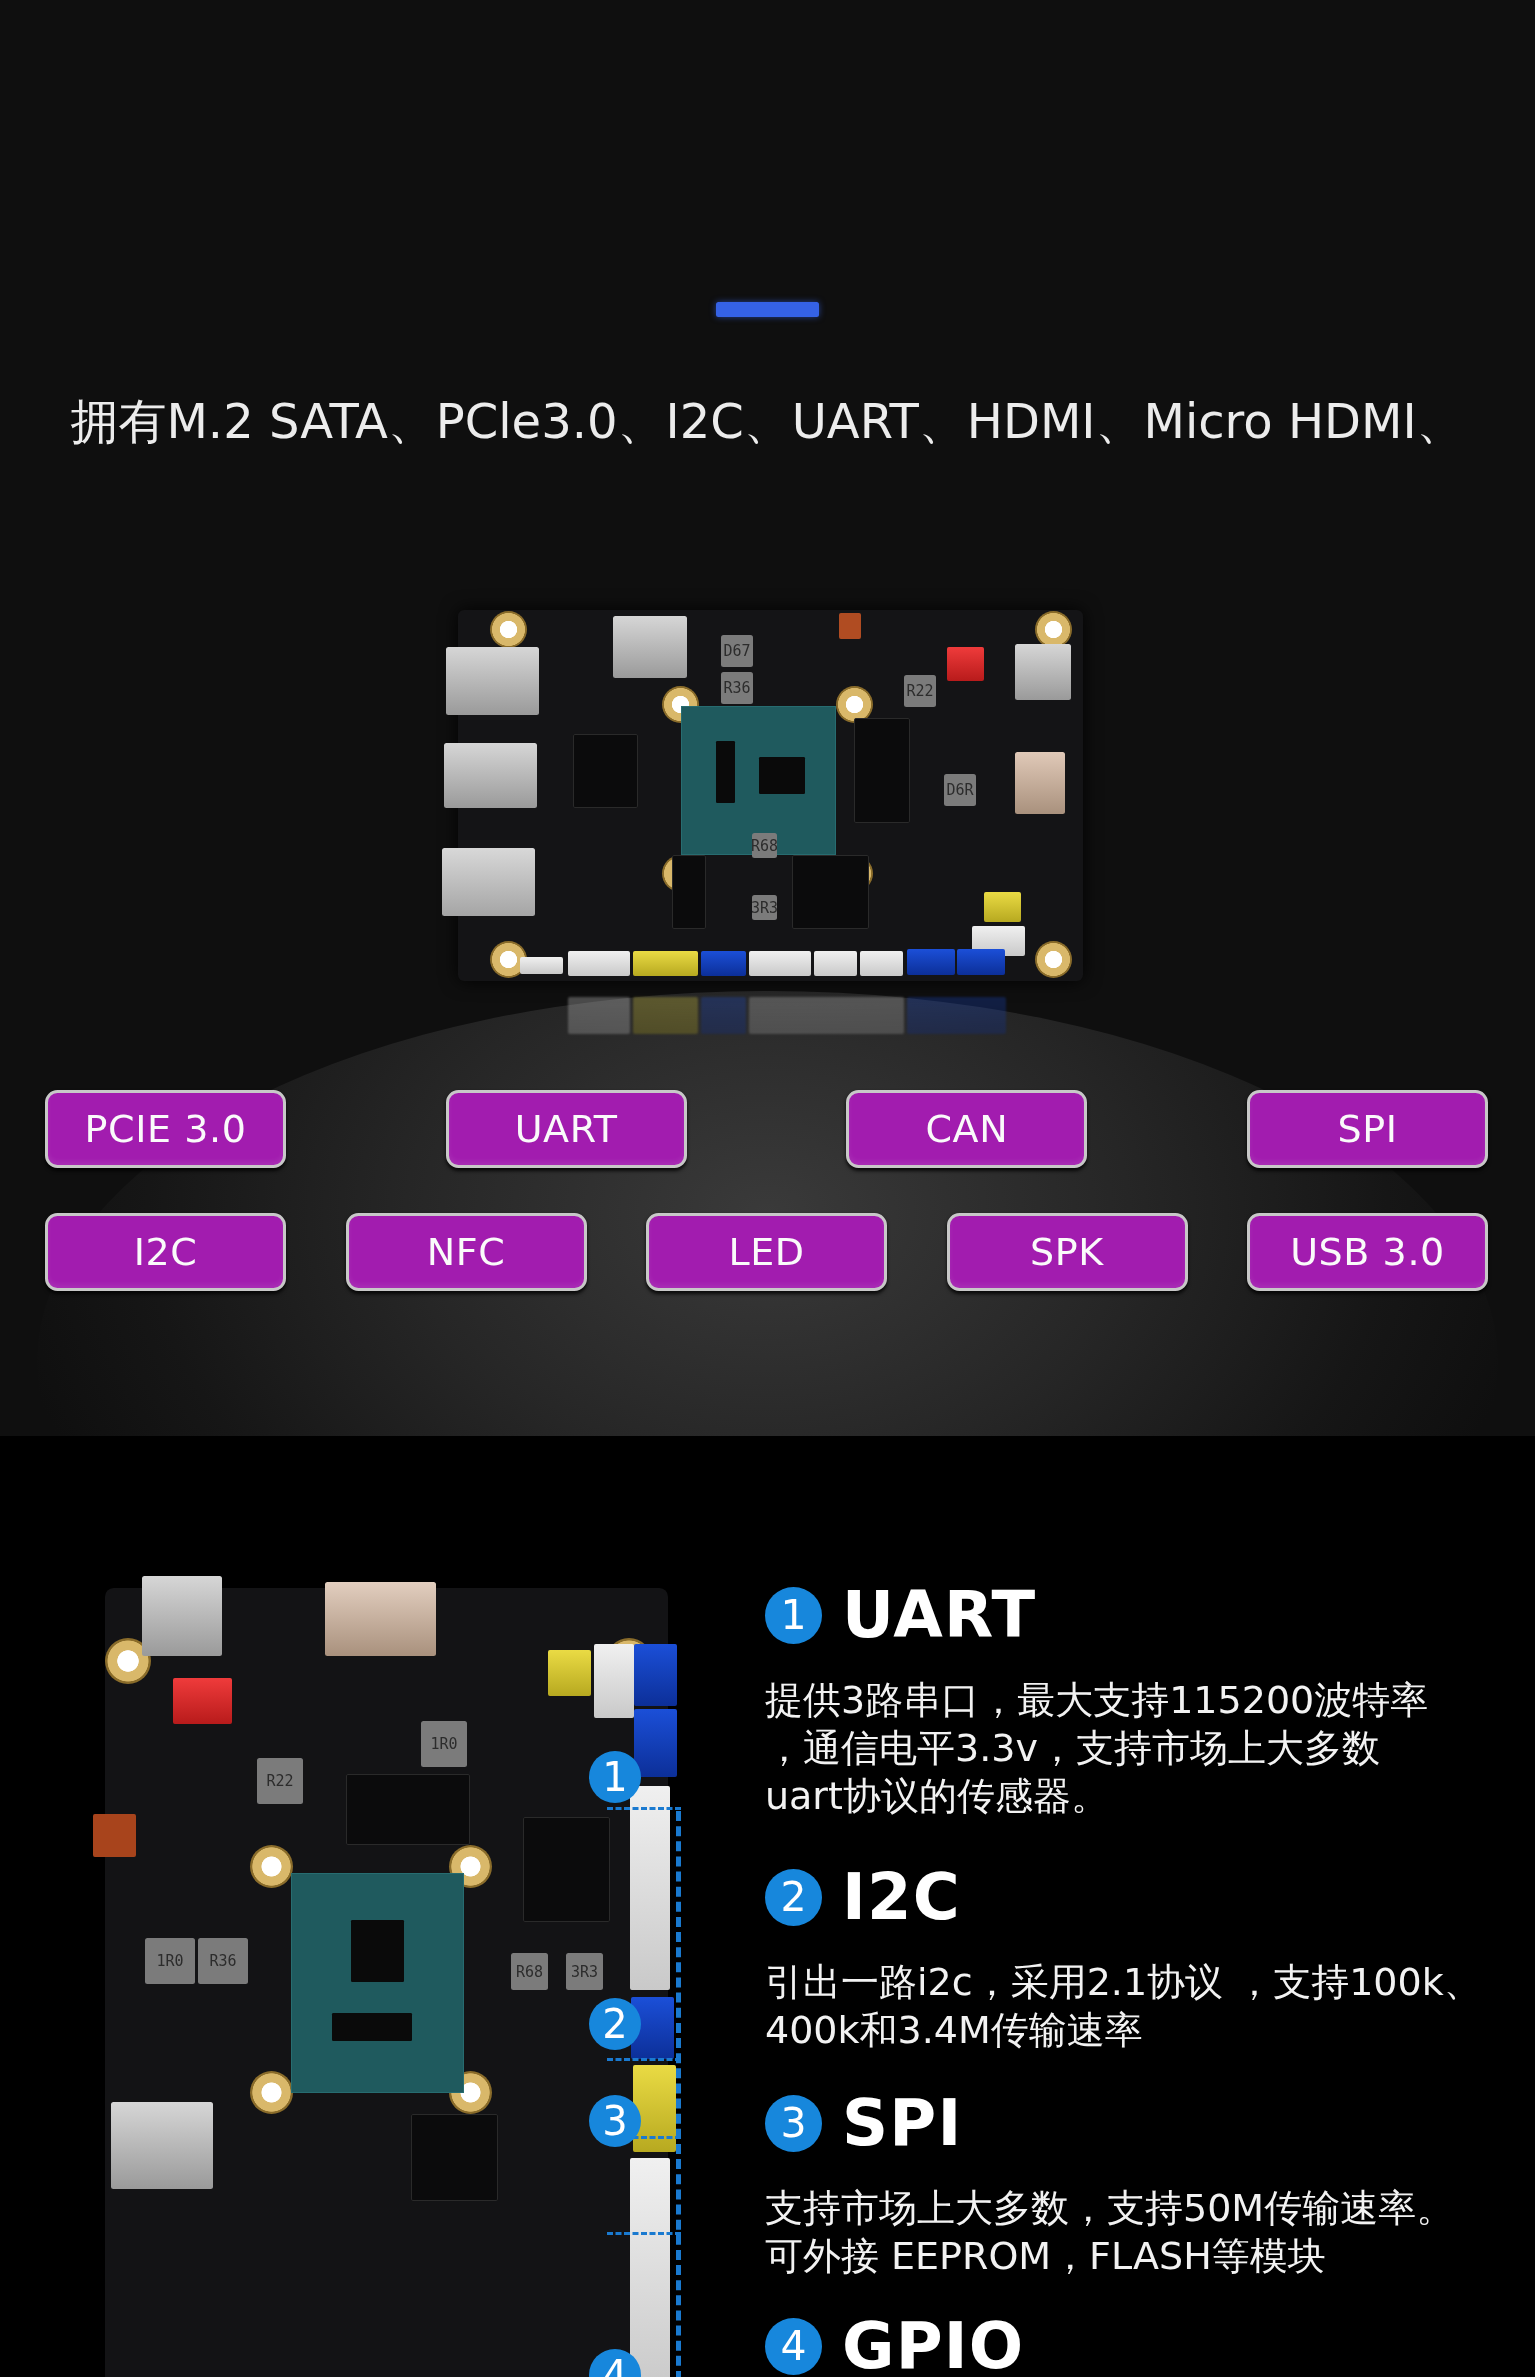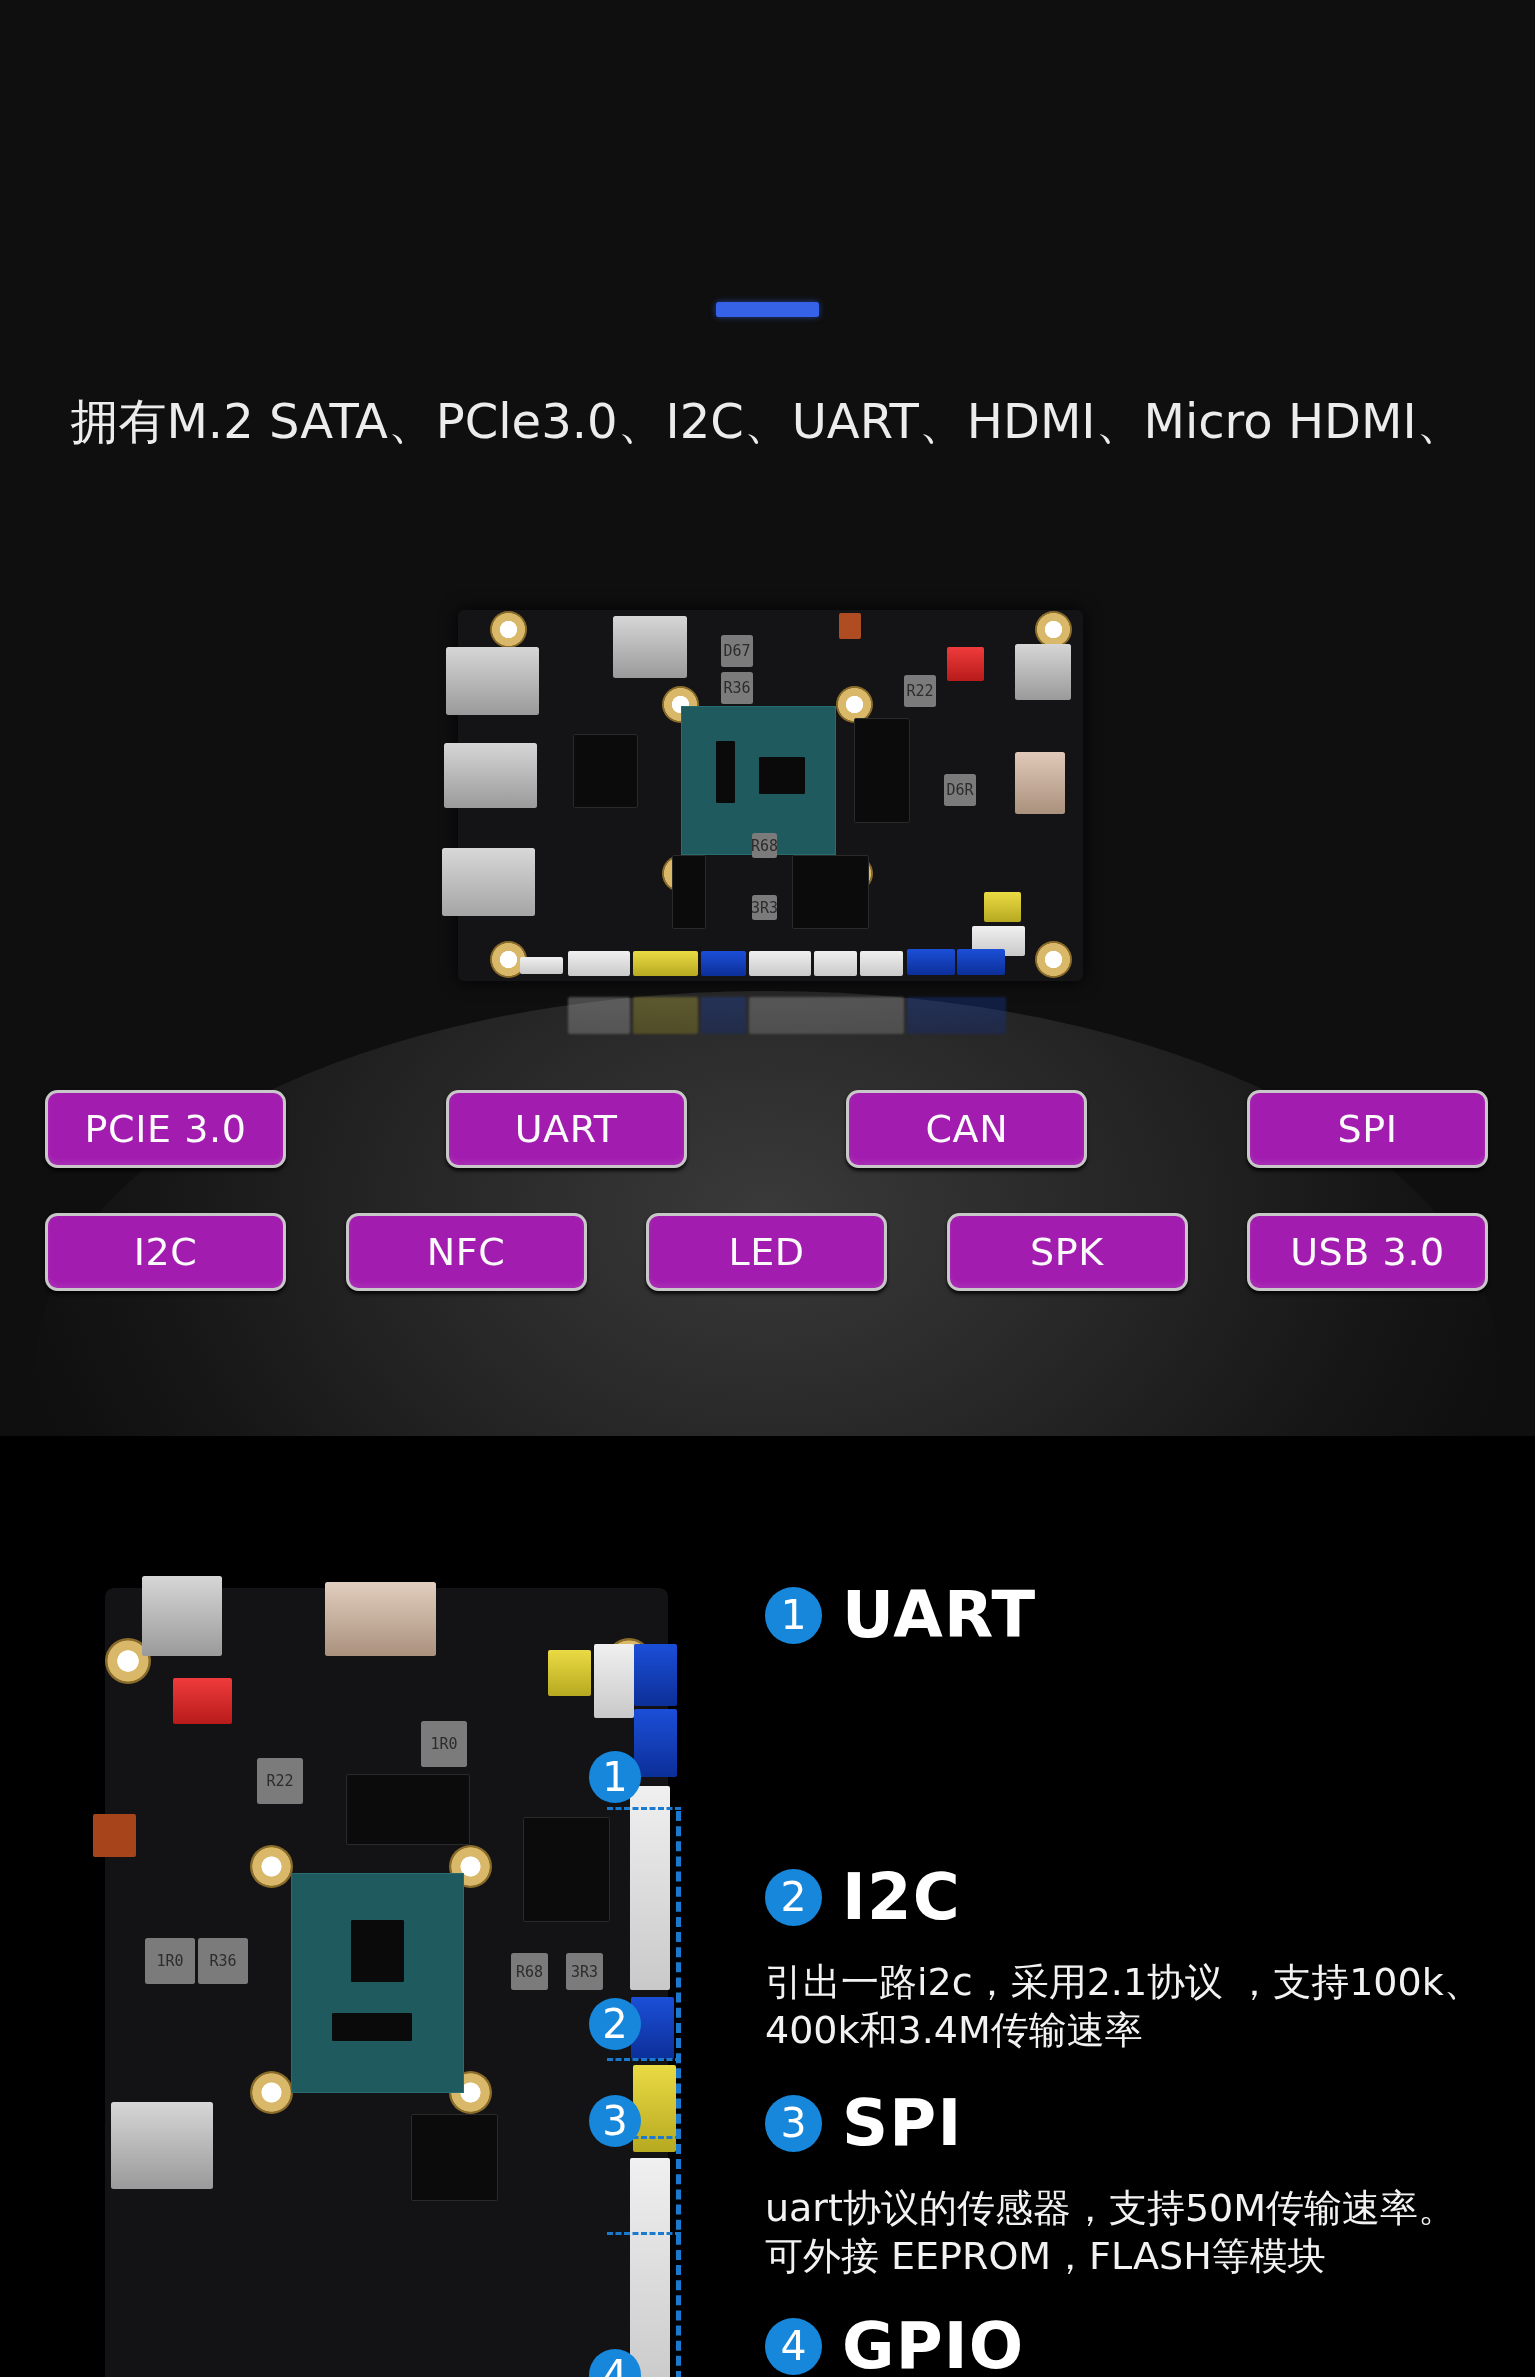--- a/index.html
+++ b/index.html
@@ -181,40 +181,45 @@
   <div class="pin-badge" style="left:589px;top:562px">2</div>
   <div class="pin-badge" style="left:589px;top:659px">3</div>
   <div class="pin-badge" style="left:589px;top:913px">4</div>
 
   <div class="features">
     <div class="feature" style="top:0px">
       <div class="feat-head">
         <span class="num">1</span>
         <span class="feat-title">UART</span>
       </div>
+      <div class="feat-desc">
+        <div>提供3路串口，最大支持115200波特率</div>
+        <div>，通信电平3.3v，支持市场上大多数</div>
+        <div>uart协议的传感器。</div>
+      </div>
     </div>
 
     <div class="feature" style="top:282px">
       <div class="feat-head">
         <span class="num">2</span>
         <span class="feat-title">I2C</span>
       </div>
       <div class="feat-desc">
         <div>引出一路i2c，采用2.1协议 ，支持100k、</div>
         <div>400k和3.4M传输速率</div>
       </div>
     </div>
 
     <div class="feature" style="top:508px">
       <div class="feat-head">
         <span class="num">3</span>
         <span class="feat-title">SPI</span>
       </div>
       <div class="feat-desc">
-        <div>uart协议的传感器，支持50M传输速率。</div>
+        <div>支持市场上大多数，支持50M传输速率。</div>
         <div>可外接 EEPROM，FLASH等模块</div>
       </div>
     </div>
 
     <div class="feature" style="top:731px">
       <div class="feat-head">
         <span class="num">4</span>
         <span class="feat-title">GPIO</span>
       </div>
     </div>

